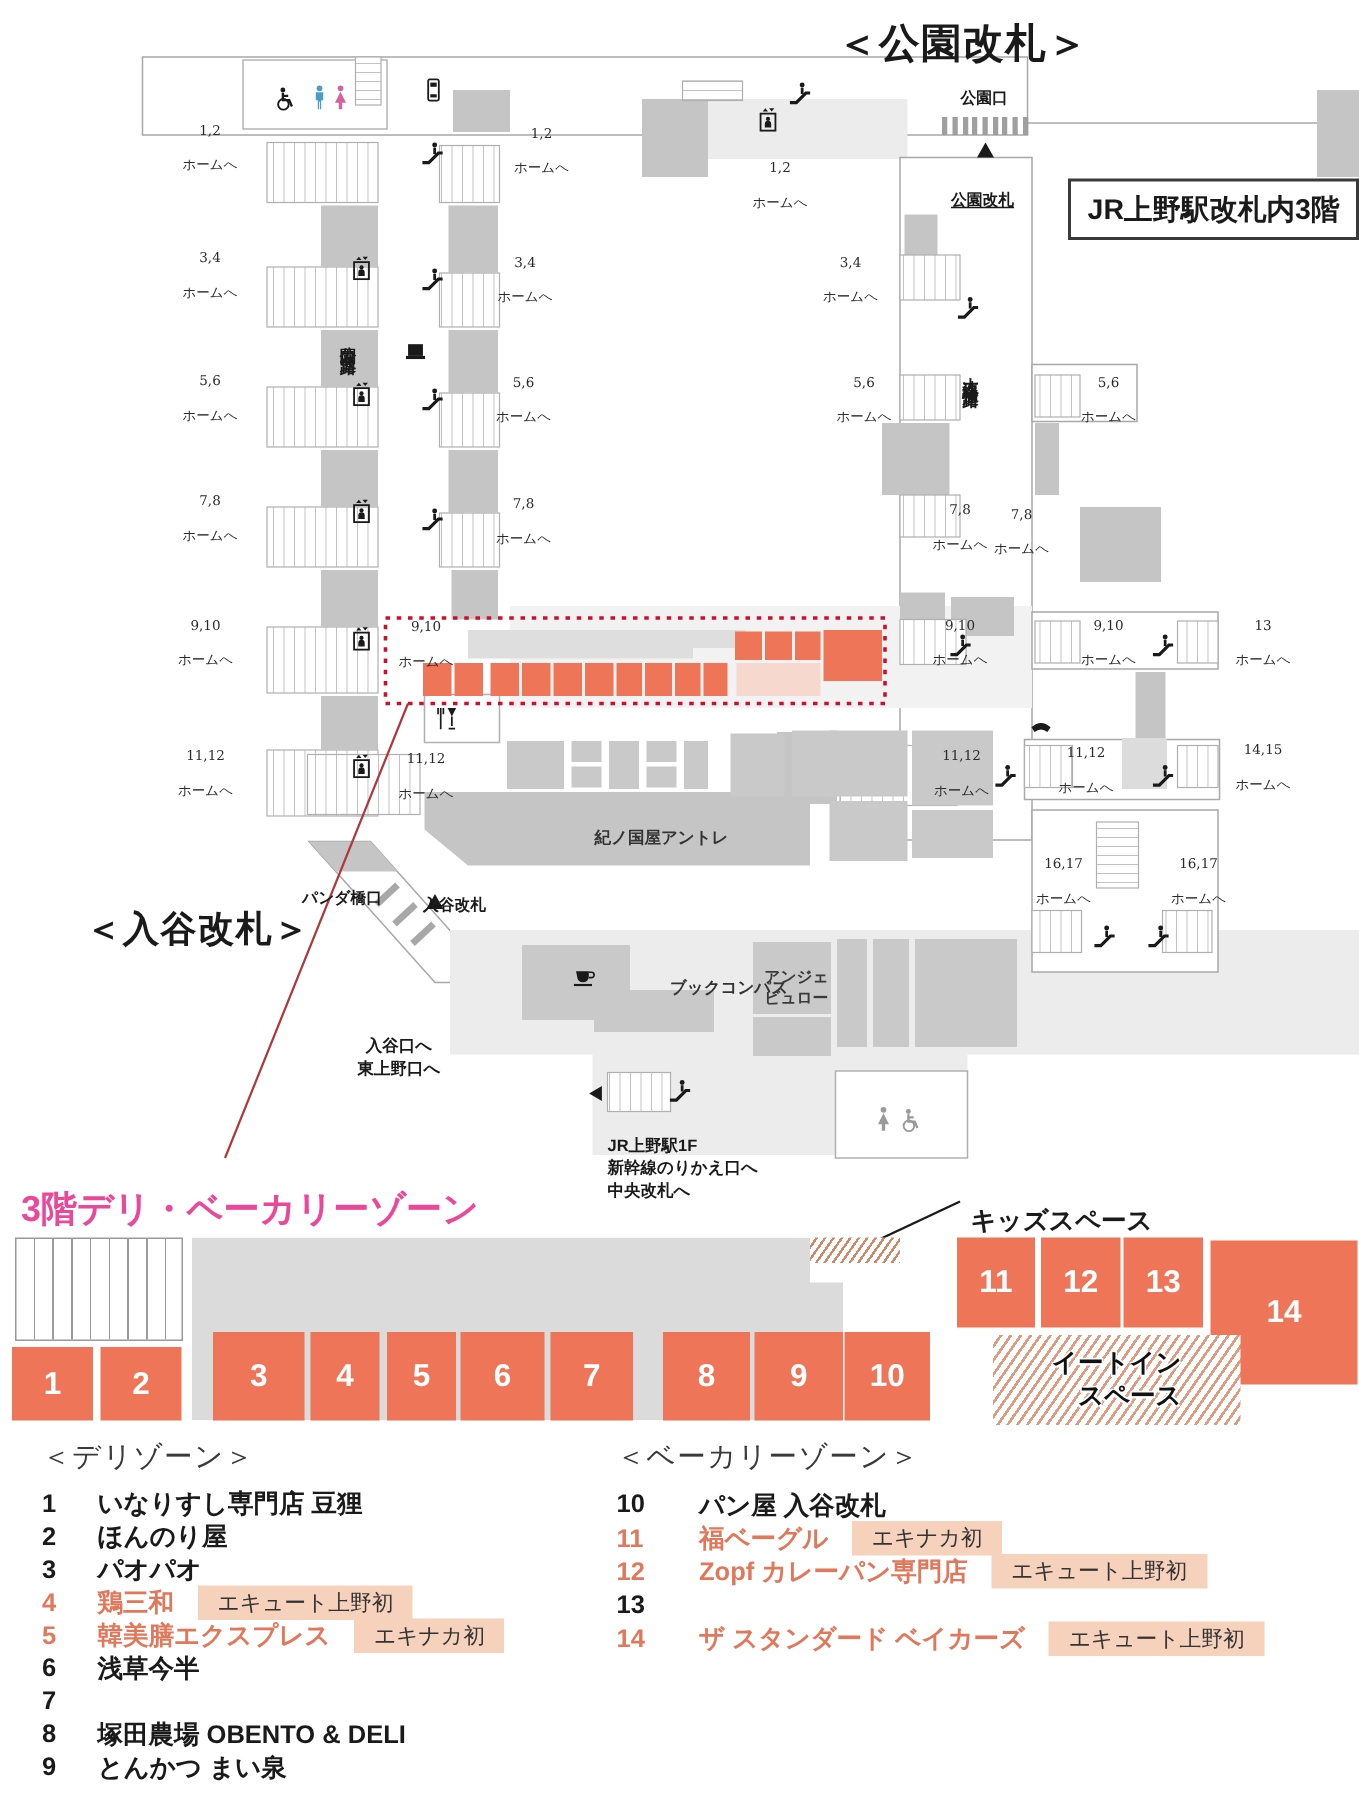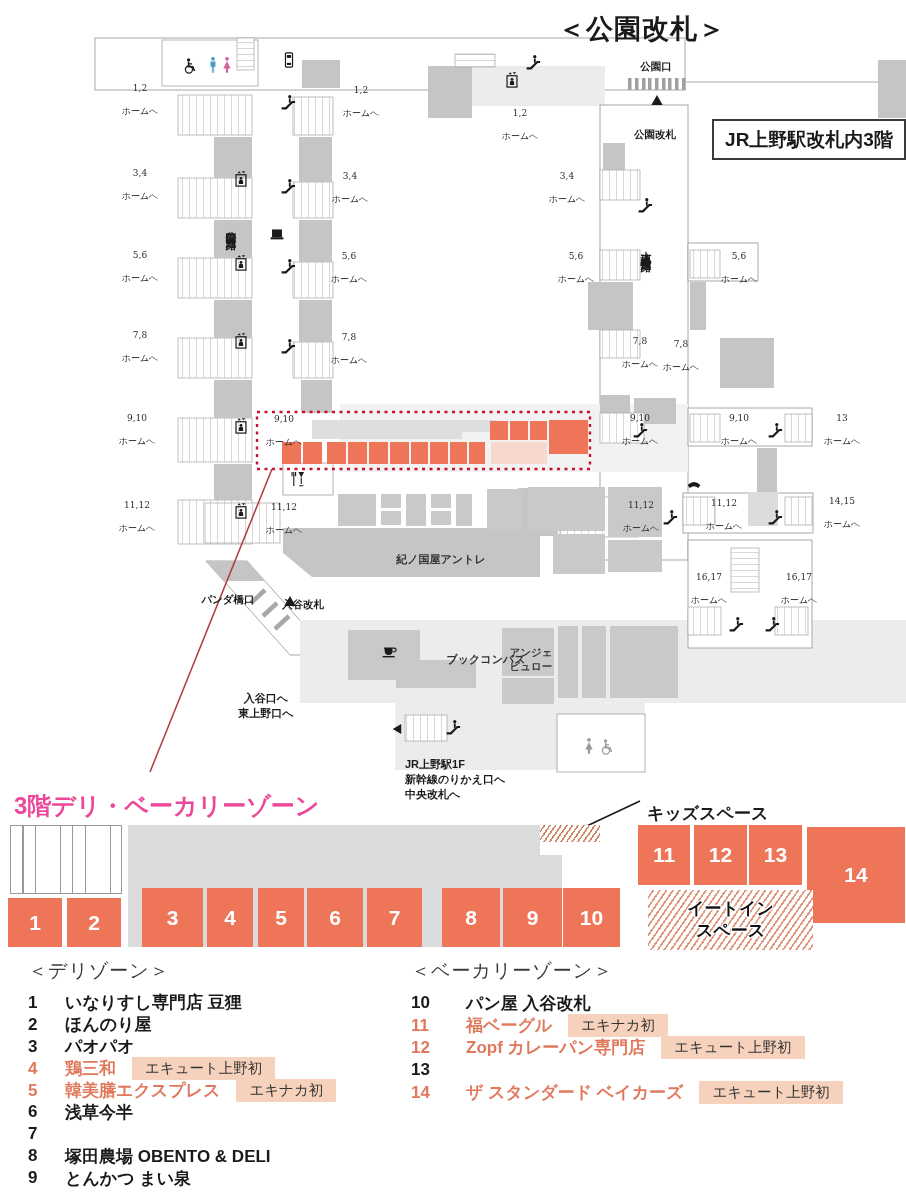--- a/index.html
+++ b/index.html
@@ -30,23 +30,23 @@
   
   .schematic{position:absolute;left:0;top:820px;width:906px;height:137px;z-index:5;}
   .sch-stairs{position:absolute;left:10px;top:5px;width:110px;height:67px;border:1px solid #9a9a9a;
               background:repeating-linear-gradient(90deg,#fff 0 11.5px,#9a9a9a 11.5px 12.5px);}
   .sch-gray{position:absolute;left:128px;top:5px;width:434px;height:122px;background:#dbdbdb;
             clip-path:polygon(0 0,412px 0,412px 30px,434px 30px,434px 100%,0 100%);}
   .sch-kids{position:absolute;left:540px;top:5px;width:60px;height:17px;
             background:repeating-linear-gradient(125deg,#fff 0 3px,#d08868 3px 4.6px);}
   .shop-box{position:absolute;background:#ee7557;color:#fff;display:flex;align-items:center;justify-content:center;
             font-size:21px;font-weight:700;z-index:6;}
-  .eat-in{position:absolute;left:648px;top:70px;width:165px;height:60px;z-index:6;
+  .eat-in{position:absolute;left:662px;top:70px;width:165px;height:60px;z-index:6;
           background:repeating-linear-gradient(125deg,#fff 0 3.6px,#e09a7f 3.6px 5.4px);
-          display:flex;align-items:center;justify-content:center;text-align:center;}
+          display:flex;align-items:center;justify-content:center;text-align:right;}
   .eat-in span{font-size:17px;font-weight:800;color:#111;white-space:pre-line;line-height:1.3;
           text-shadow:-1px -1px 0 #fff,1px -1px 0 #fff,-1px 1px 0 #fff,1px 1px 0 #fff,0 0 3px #fff;}
   
   .legend{position:absolute;left:0;top:958px;width:906px;height:242px;z-index:5;}
   .legend-col{position:absolute;top:0;}
   .deli-col{left:28px;}
   .bakery-col{left:411px;}
   .legend-title{font-size:19px;color:#3a3a3a;letter-spacing:1px;margin-bottom:8px;}
   .lrow{display:flex;align-items:center;height:21.9px;font-size:17px;font-weight:700;color:#1a1a1a;}
   .bakery-col .lrow{height:22.4px;}
@@ -273,20 +273,21 @@
       <rect x="491" y="442" width="56" height="22" fill="#f7d8cf"></rect>
       <rect x="257" y="412" width="333" height="57" fill="none" stroke="#cb0f2c" stroke-width="2.4" stroke-dasharray="3 4.5"></rect>
 
       <path d="M272 469 L150 772" stroke="#ad3a3a" stroke-width="1.5" fill="none"></path>
       <path d="M640 801 L574 832" stroke="#1a1a1a" stroke-width="1.6" fill="none"></path>
     </g>
   </svg>
 
   <div class="park-title">＜公園改札＞</div>
   <div class="floor-box">JR上野駅改札内3階</div>
+  <div class="iriya-title">＜入谷改札＞</div>
   <div class="zone-title">3階デリ・ベーカリーゾーン</div>
   <div class="kids-title">キッズスペース</div>
 
   <div>
 
       <div class="lbl platform pos" style="left: 140px; top: 100px;">
         <span>1,2</span>
         <span>ホームへ</span>
       </div>
 
@@ -415,21 +416,21 @@
         <span>ホームへ</span>
       </div>
     </div>
 
   <div>
 
       <div class="lbl pos small" style="left: 656px; top: 59px;">
         <span>公園口</span>
       </div>
 
-      <div class="lbl pos small" style="left: 655px; top: 127px;">
+      <div class="lbl pos small" style="left: 655px; top: 127px; text-decoration: underline;">
         <span>公園改札</span>
       </div>
 
       <div class="lbl pos vertical" style="left: 238px; top: 227px;">
         <span>公園口通路</span>
       </div>
 
       <div class="lbl pos vertical" style="left: 653px; top: 248px;">
         <span>大連絡橋通路</span>
       </div>

